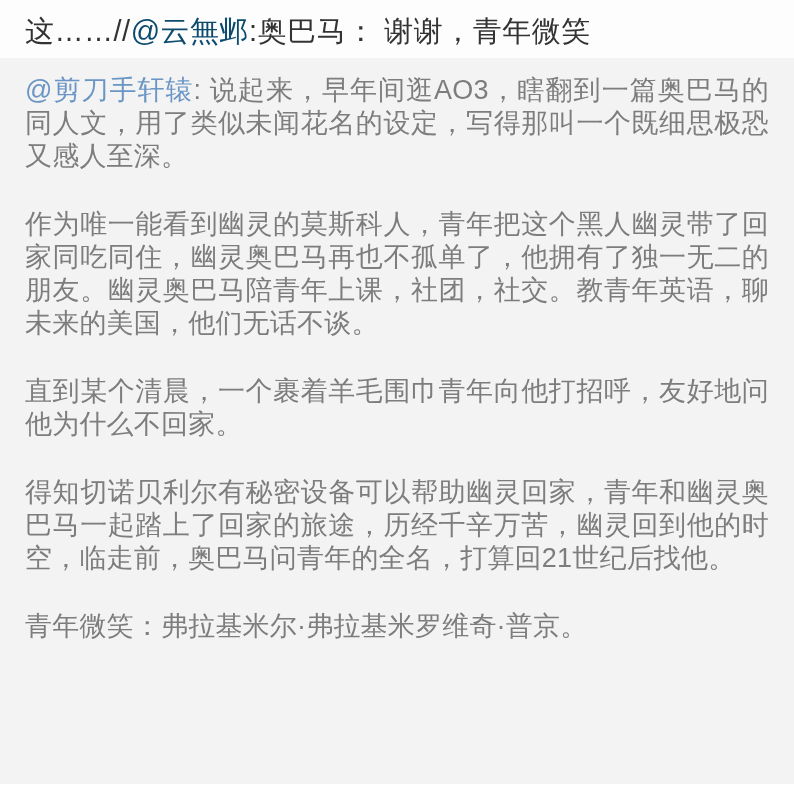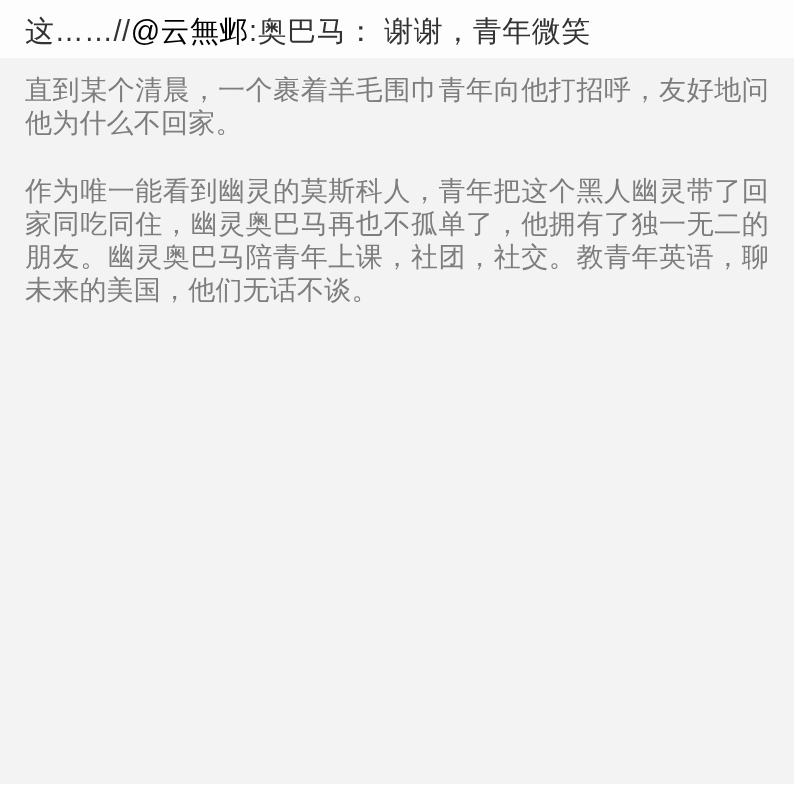--- a/index.html
+++ b/index.html
@@ -36,42 +36,47 @@
     letter-spacing: 0.2px;
     text-align: justify;
   }
   .para {
     margin: 0 0 35px 0;
   }
   .para:last-child {
     margin-bottom: 0;
   }
   .mention {
-    color: #000000;
+    color: #0c4a6e;
     text-decoration: none;
     cursor: pointer;
   }
   .quoted-post .mention {
     color: #6a95c4;
   }
 </style>
 </head>
 <body>
 
 <div class="screen">
 
   <div class="repost-bar">
     <span>这……//</span><a class="mention">@云無邺</a><span>:奥巴马： 谢谢，青年微笑</span>
   </div>
 
   <div class="quoted-post">
 
+    <p class="para">
+      <a class="mention">@剪刀手轩辕</a><span>: </span><span>说起来，早年间逛AO3，瞎翻到一篇奥巴马的同人文，用了类似未闻花名的设定，写得那叫一个既细思极恐又感人至深。</span>
+    </p>
 
+
+    <p class="para">作为唯一能看到幽灵的莫斯科人，青年把这个黑人幽灵带了回家同吃同住，幽灵奥巴马再也不孤单了，他拥有了独一无二的朋友。幽灵奥巴马陪青年上课，社团，社交。教青年英语，聊未来的美国，他们无话不谈。</p>
 
     <p class="para">直到某个清晨，一个裹着羊毛围巾青年向他打招呼，友好地问他为什么不回家。</p>
 
-    <p class="para">作为唯一能看到幽灵的莫斯科人，青年把这个黑人幽灵带了回家同吃同住，幽灵奥巴马再也不孤单了，他拥有了独一无二的朋友。幽灵奥巴马陪青年上课，社团，社交。教青年英语，聊未来的美国，他们无话不谈。</p>
+    <p class="para">得知切诺贝利尔有秘密设备可以帮助幽灵回家，青年和幽灵奥巴马一起踏上了回家的旅途，历经千辛万苦，幽灵回到他的时空，临走前，奥巴马问青年的全名，打算回21世纪后找他。</p>
 
-
+    <p class="para">青年微笑：弗拉基米尔·弗拉基米罗维奇·普京。</p>
 
   </div>
 
 </div>
 
 </body></html>

